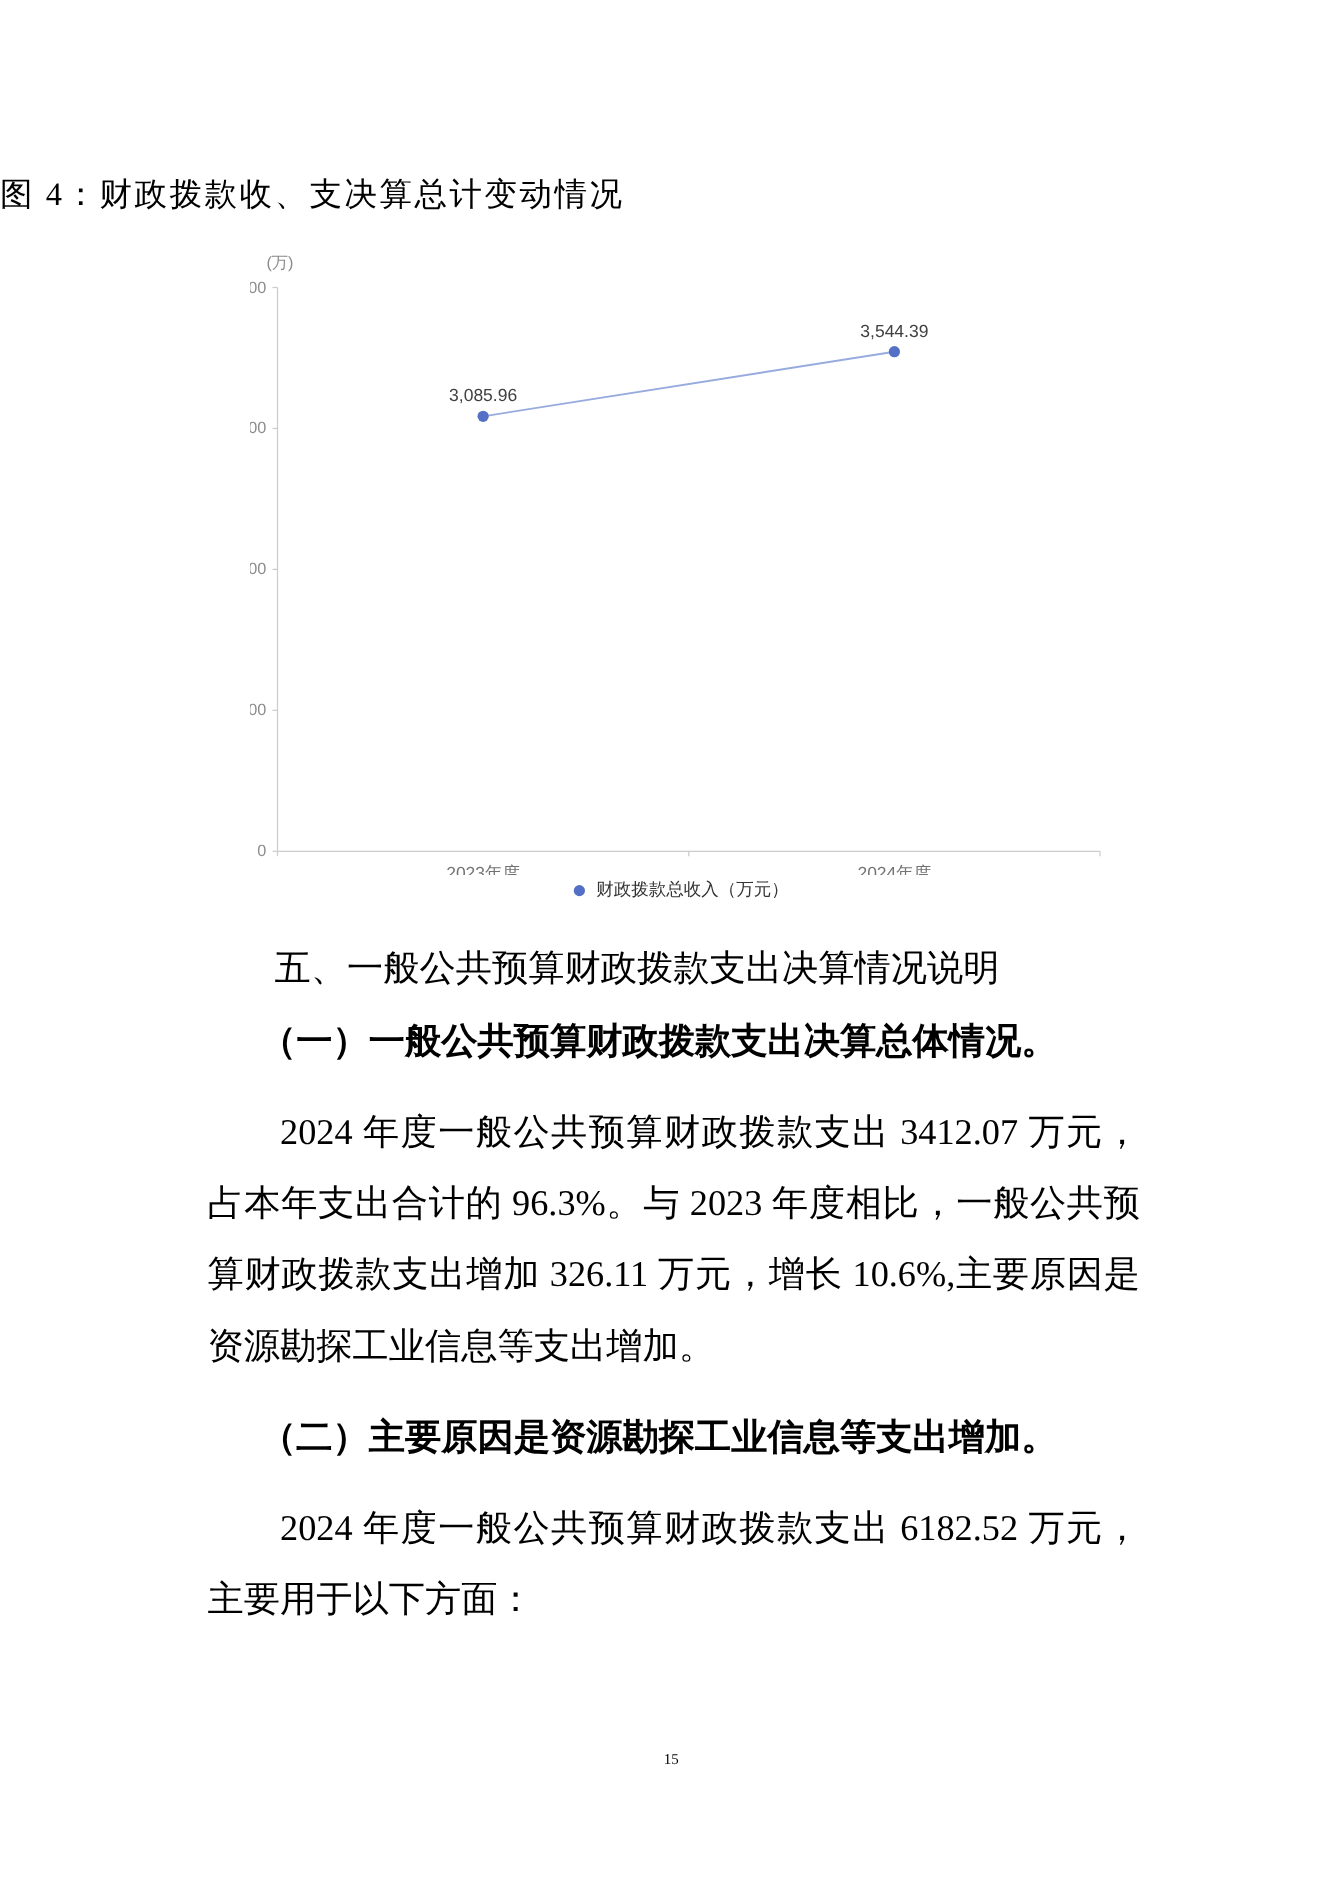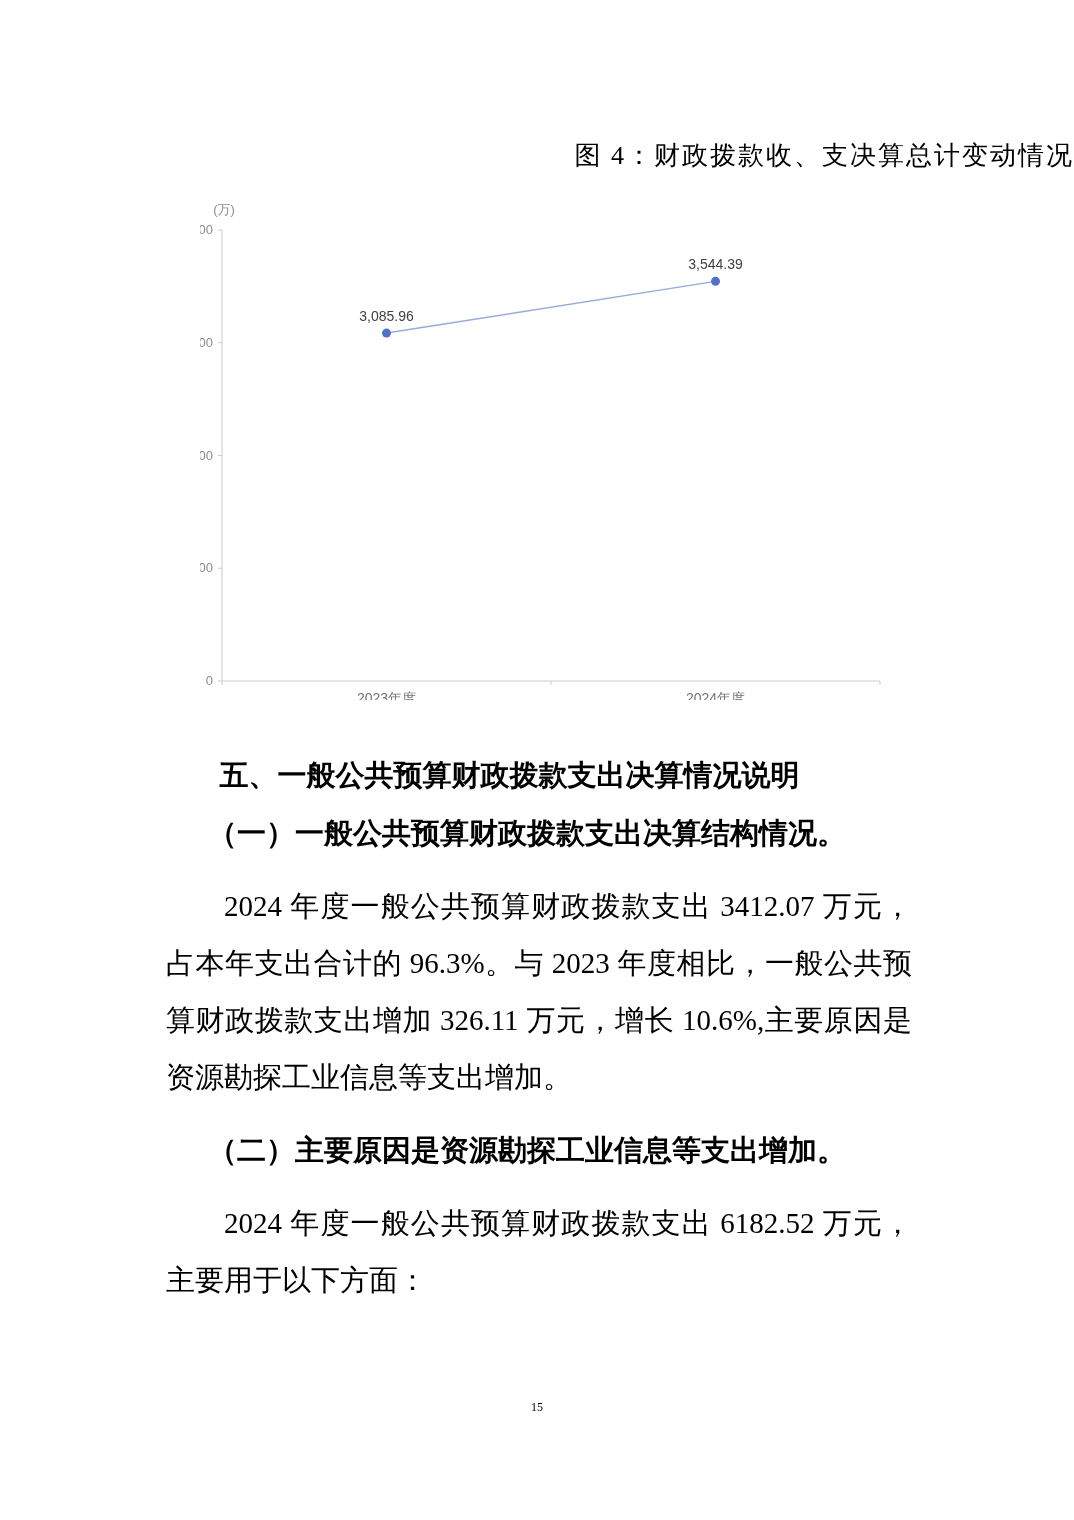--- a/index.html
+++ b/index.html
@@ -5,21 +5,21 @@
   html,body { margin:0; padding:0; }
   body {
     width:1074px; height:1520px;
     background:#ffffff;
     font-family:"Liberation Serif", serif;
     position:relative;
     overflow:hidden;
   }
   .figure-title {
     position:absolute; top:138px; left:0; width:100%;
-    text-align:right;
+    text-align:left;
     font-size:26px; color:#000;
     letter-spacing:2px;
     font-family:"Liberation Serif", serif;
   }
   .chart {
     position:absolute; left:200px; top:195px;
     width:690px; height:545px;
   }
   .chart svg { display:block; }
   .chart-legend {
@@ -32,21 +32,21 @@
     width:9px; height:9px; border-radius:50%;
     display:inline-block;
   }
   .content {
     position:absolute; left:150px; top:750px; width:778px;
     font-size:29px; line-height:57px; color:#000;
     text-align:justify;
   }
   .content .h1 {
     font-family:"Liberation Sans", sans-serif;
-    font-weight:bold;
+    font-weight:normal;
     font-size:29px; line-height:50px;
     text-indent:2.4em;
     margin:0 0 5px 0;
   }
   .content .h2 {
     font-weight:bold;
     text-indent:2em;
     margin:0;
   }
   .content p {
@@ -84,23 +84,27 @@
       <line x1="351" y1="486" x2="351" y2="490" stroke="#cccccc"></line>
       <line x1="680" y1="486" x2="680" y2="490" stroke="#cccccc"></line>
       <text x="186.5" y="508" text-anchor="middle" font-size="14" font-family="Liberation Sans, sans-serif" fill="#737373">2023年度</text>
       <text x="515.5" y="508" text-anchor="middle" font-size="14" font-family="Liberation Sans, sans-serif" fill="#737373">2024年度</text>
       <polyline points="186.5,138.05800999999997 515.5,86.37002749999999" fill="none" stroke="#98abdf" stroke-width="1.5"></polyline>
       <circle cx="186.5" cy="138.05800999999997" r="4.5" fill="#5470c6"></circle>
       <text x="186.5" y="126.05800999999997" text-anchor="middle" font-size="14" font-family="Liberation Sans, sans-serif" fill="#404040">3,085.96</text>
       <circle cx="515.5" cy="86.37002749999999" r="4.5" fill="#5470c6"></circle>
       <text x="515.5" y="74.37002749999999" text-anchor="middle" font-size="14" font-family="Liberation Sans, sans-serif" fill="#404040">3,544.39</text>
     </svg>
+  <div class="chart-legend">
+    <span class="legend-dot" style="background: rgb(84, 112, 198);"></span>
+    <span>财政拨款总收入（万元）</span>
+  </div>
 </div>
 
 <div class="content">
   <div class="h1">五、一般公共预算财政拨款支出决算情况说明</div>
-  <div class="h2">（一）一般公共预算财政拨款支出决算结构情况。</div>
+  <div class="h2">（一）一般公共预算财政拨款支出决算总体情况。</div>
   <p>2024 年度一般公共预算财政拨款支出 3412.07 万元，占本年支出合计的 96.3%。与 2023 年度相比，一般公共预算财政拨款支出增加 326.11 万元，增长 10.6%,主要原因是资源勘探工业信息等支出增加。</p>
   <div class="h2">（二）主要原因是资源勘探工业信息等支出增加。</div>
   <p>2024 年度一般公共预算财政拨款支出 6182.52 万元，主要用于以下方面：</p>
 </div>
 
 <div class="page-number">15</div>
 
 </body></html>

